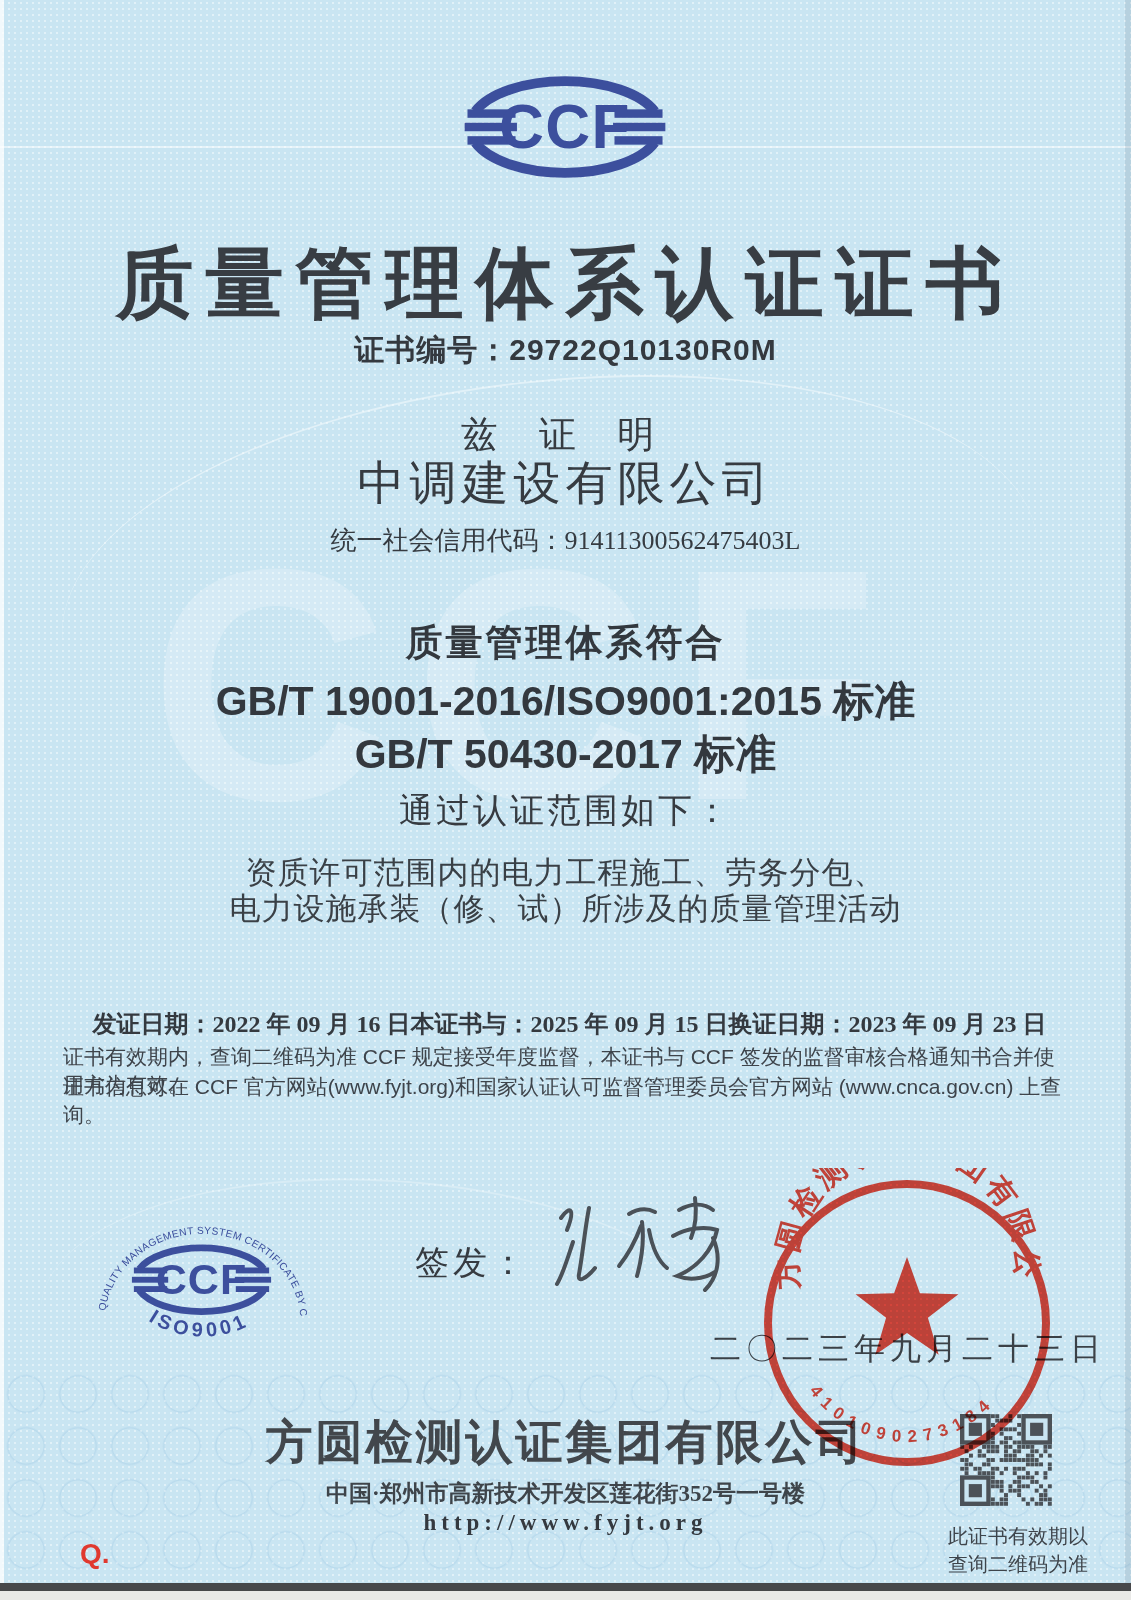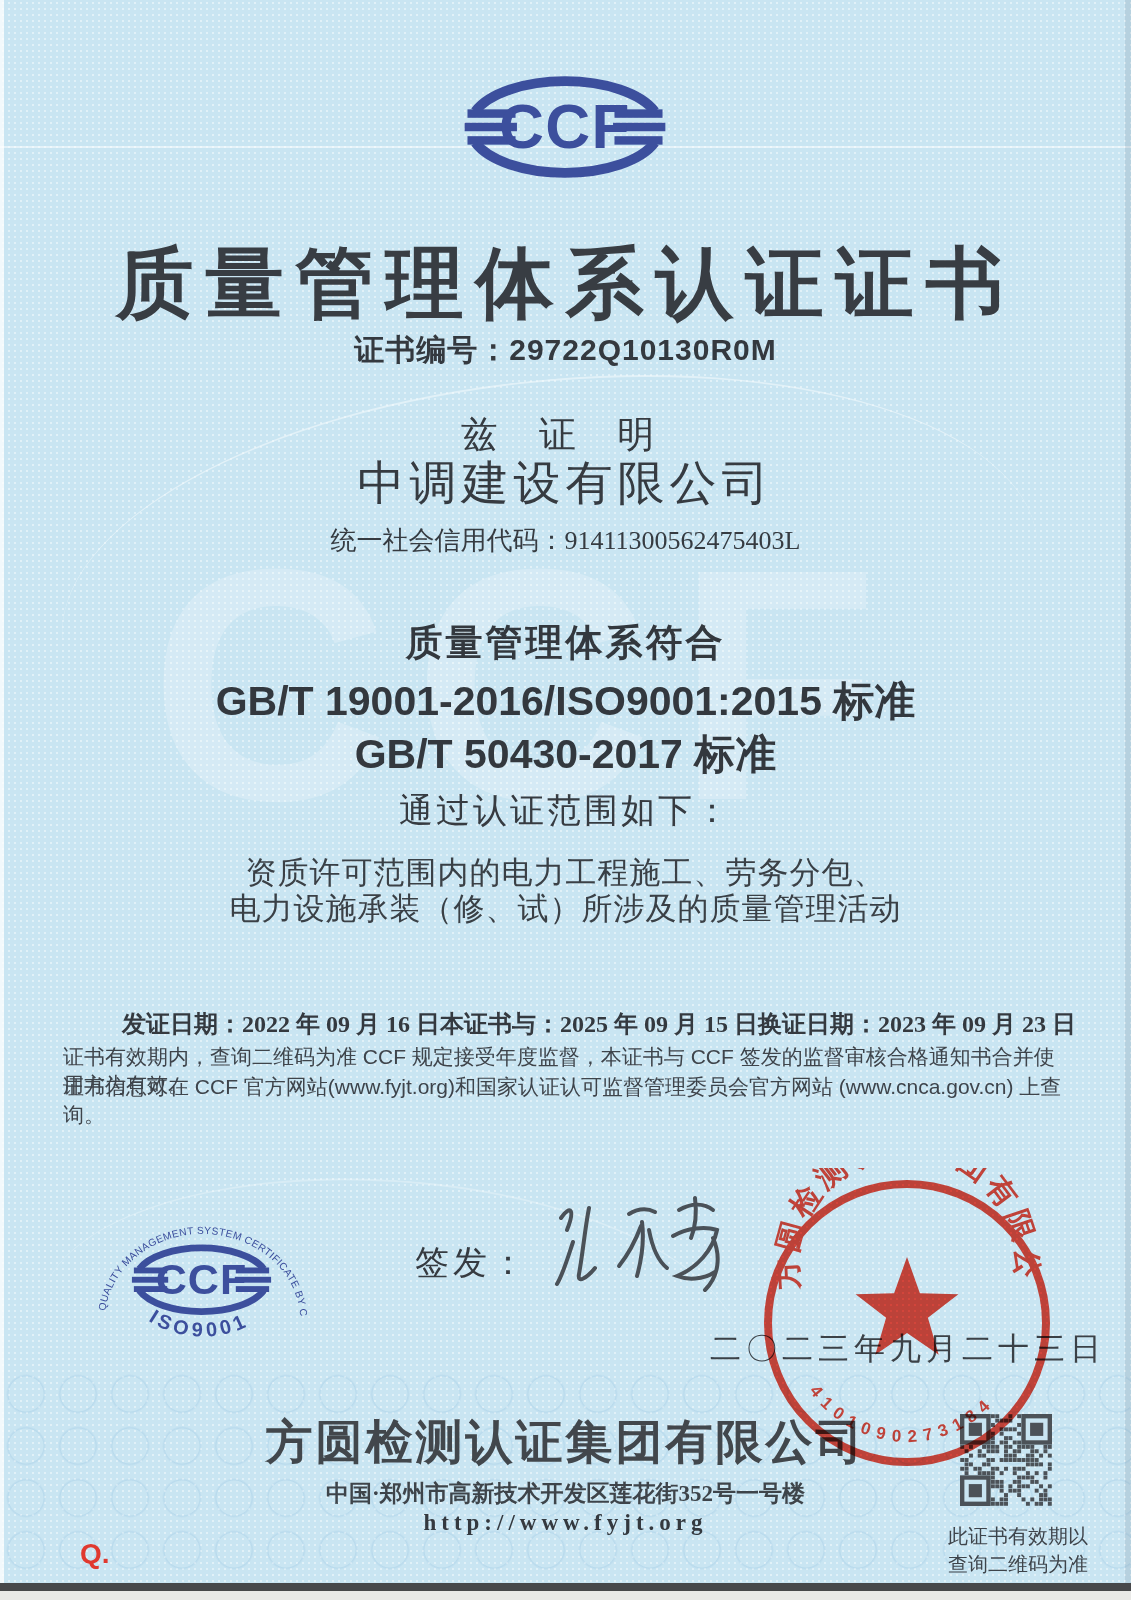--- a/index.html
+++ b/index.html
@@ -41,21 +41,21 @@
   .credit{top:523px;font-family:"Liberation Serif","DejaVu Serif",serif;font-size:26px;color:#363b41;}
   .address{top:554px;font-family:"Liberation Serif","DejaVu Serif",serif;font-size:26px;color:#363b41;}
   .conform{top:618px;font-size:37px;font-weight:bold;letter-spacing:3px;color:#33383e;}
   .std1{top:674px;font-size:41px;font-weight:bold;color:#33383e;}
   .std2{top:727px;font-size:41px;font-weight:bold;color:#33383e;}
   .scopehead{top:788px;font-size:34px;letter-spacing:3px;color:#363b41;}
   .scope1{top:852px;font-size:31px;letter-spacing:1px;color:#3a4046;}
   .scope2{top:888px;font-size:31px;letter-spacing:1px;color:#3a4046;}
 
   .dates{
-    top:1008px;left:63px;right:55px;display:flex;justify-content:flex-end;
+    top:1008px;left:63px;right:55px;display:flex;justify-content:center;
     font-family:"Liberation Serif","DejaVu Serif",serif;font-weight:bold;font-size:24px;color:#34393f;
   }
   .note{left:63px;width:1008px;font-size:21px;color:#3e444b;}
   .note1{top:1043px;}
   .note2{top:1073px;}
 
   .seal-left{left:95px;top:1188px;width:215px;height:170px;}
   .sign-label{left:415px;top:1240px;font-size:34px;letter-spacing:4px;color:#363b41;}
   .signature{left:545px;top:1180px;width:185px;height:135px;}
   .stamp{left:752px;top:1168px;width:310px;height:310px;z-index:3;opacity:.92;mix-blend-mode:multiply;}

